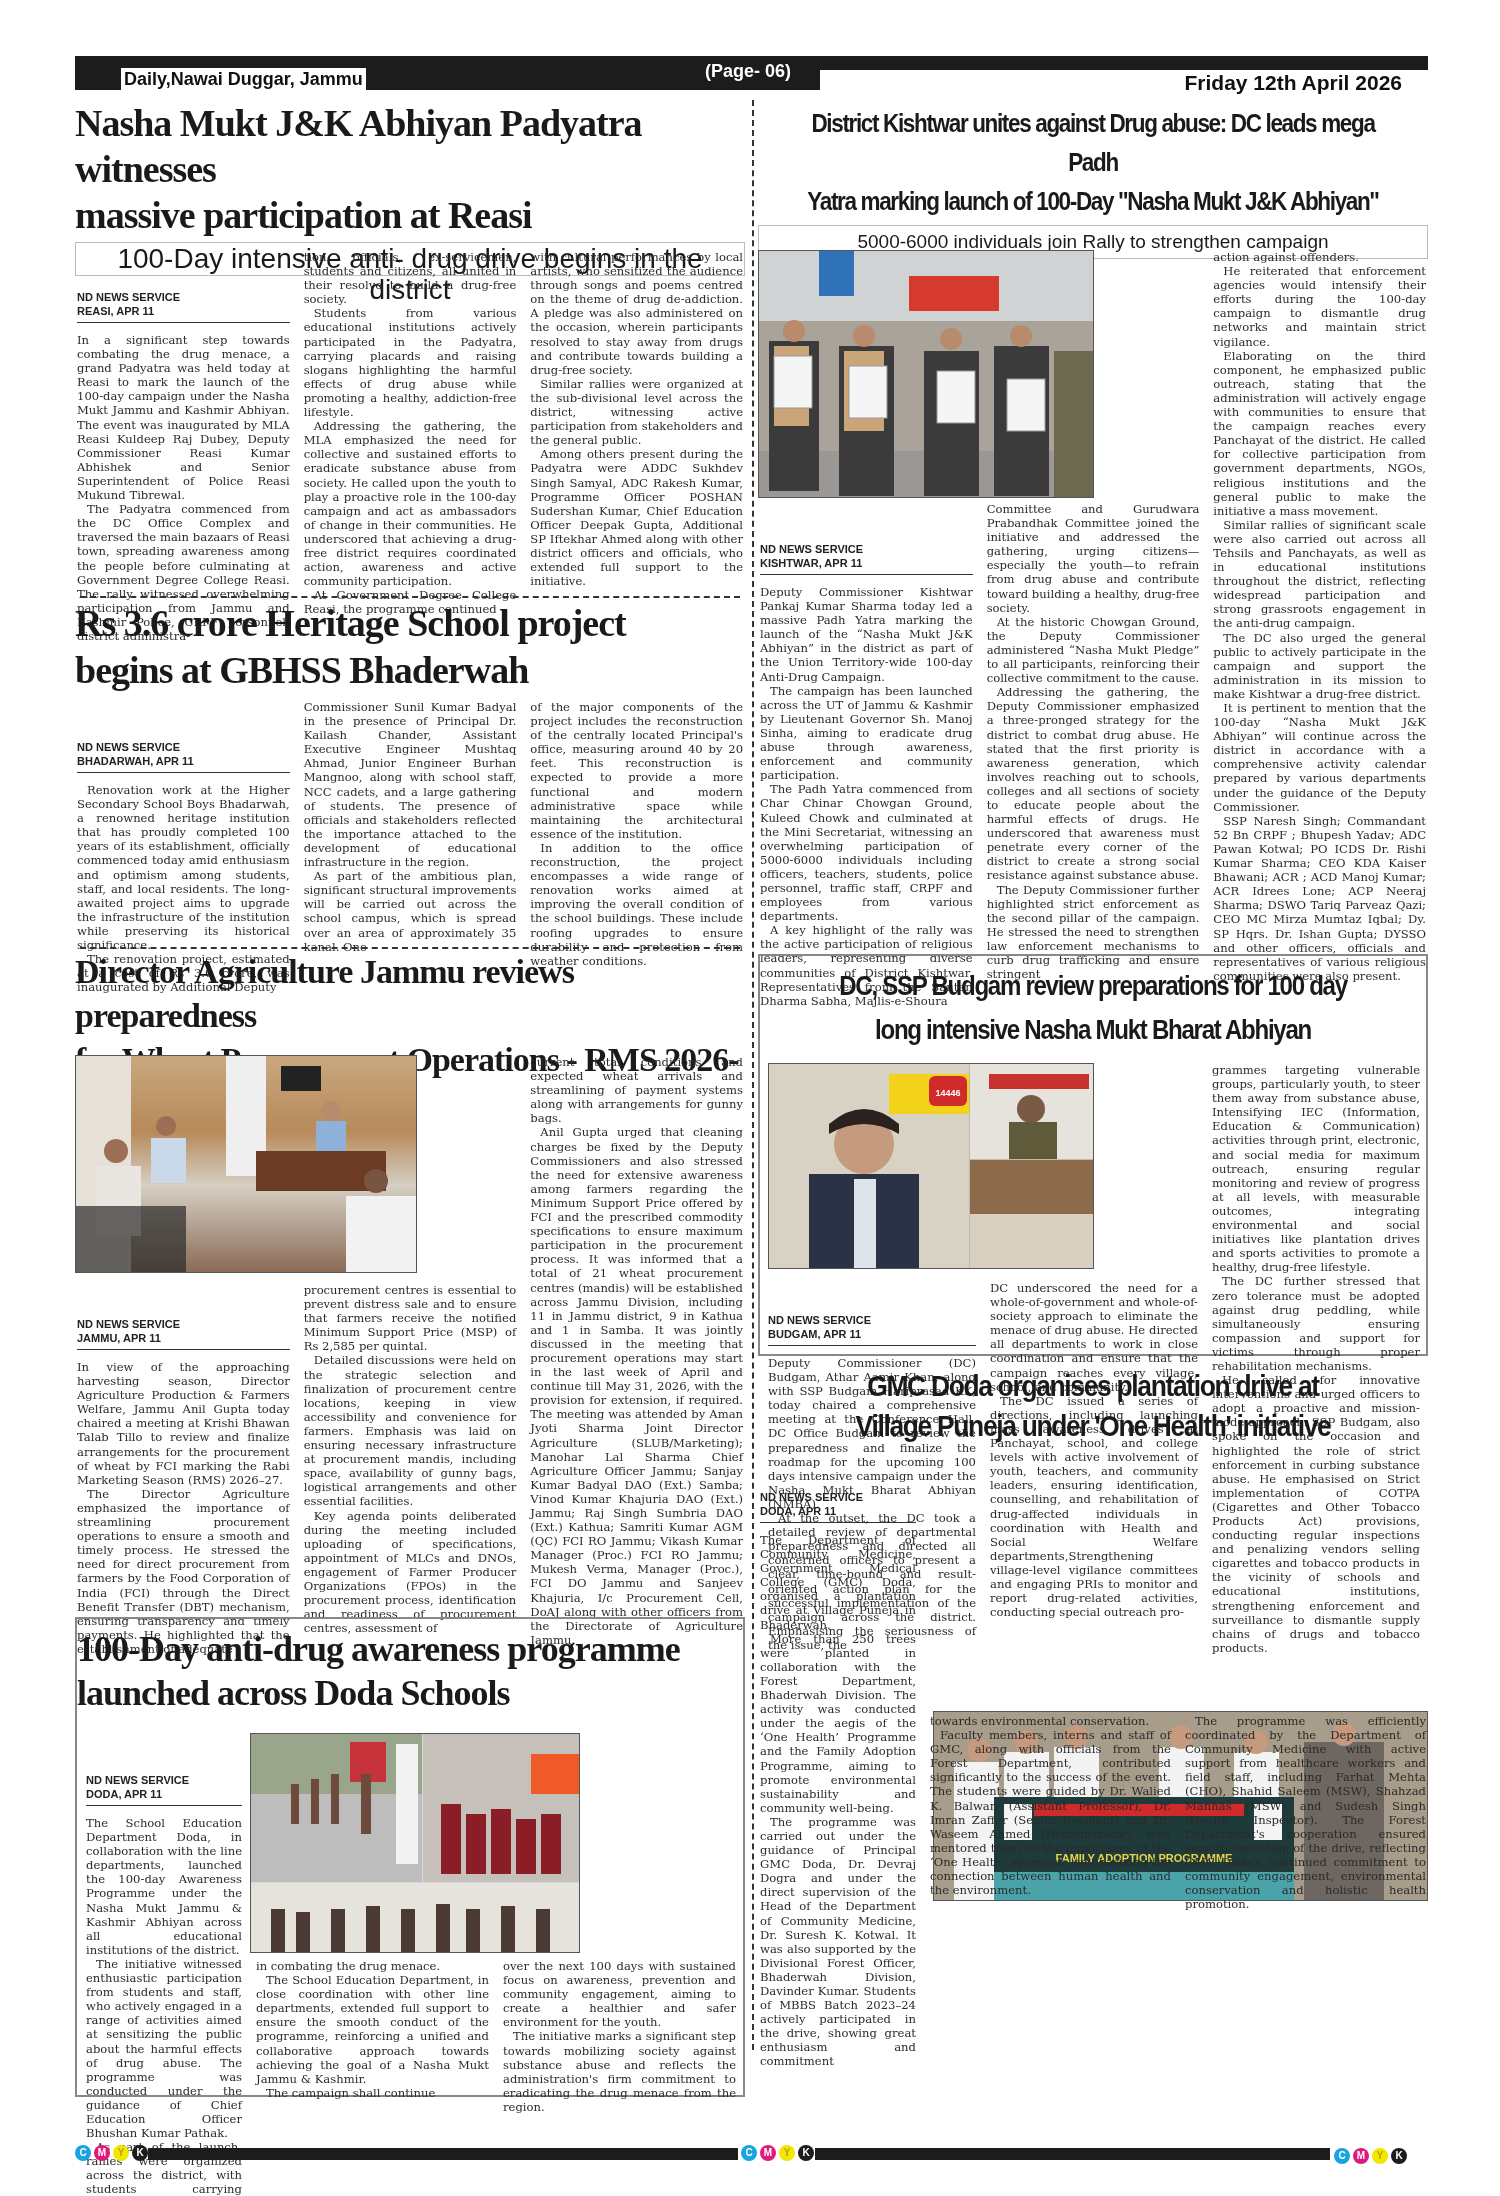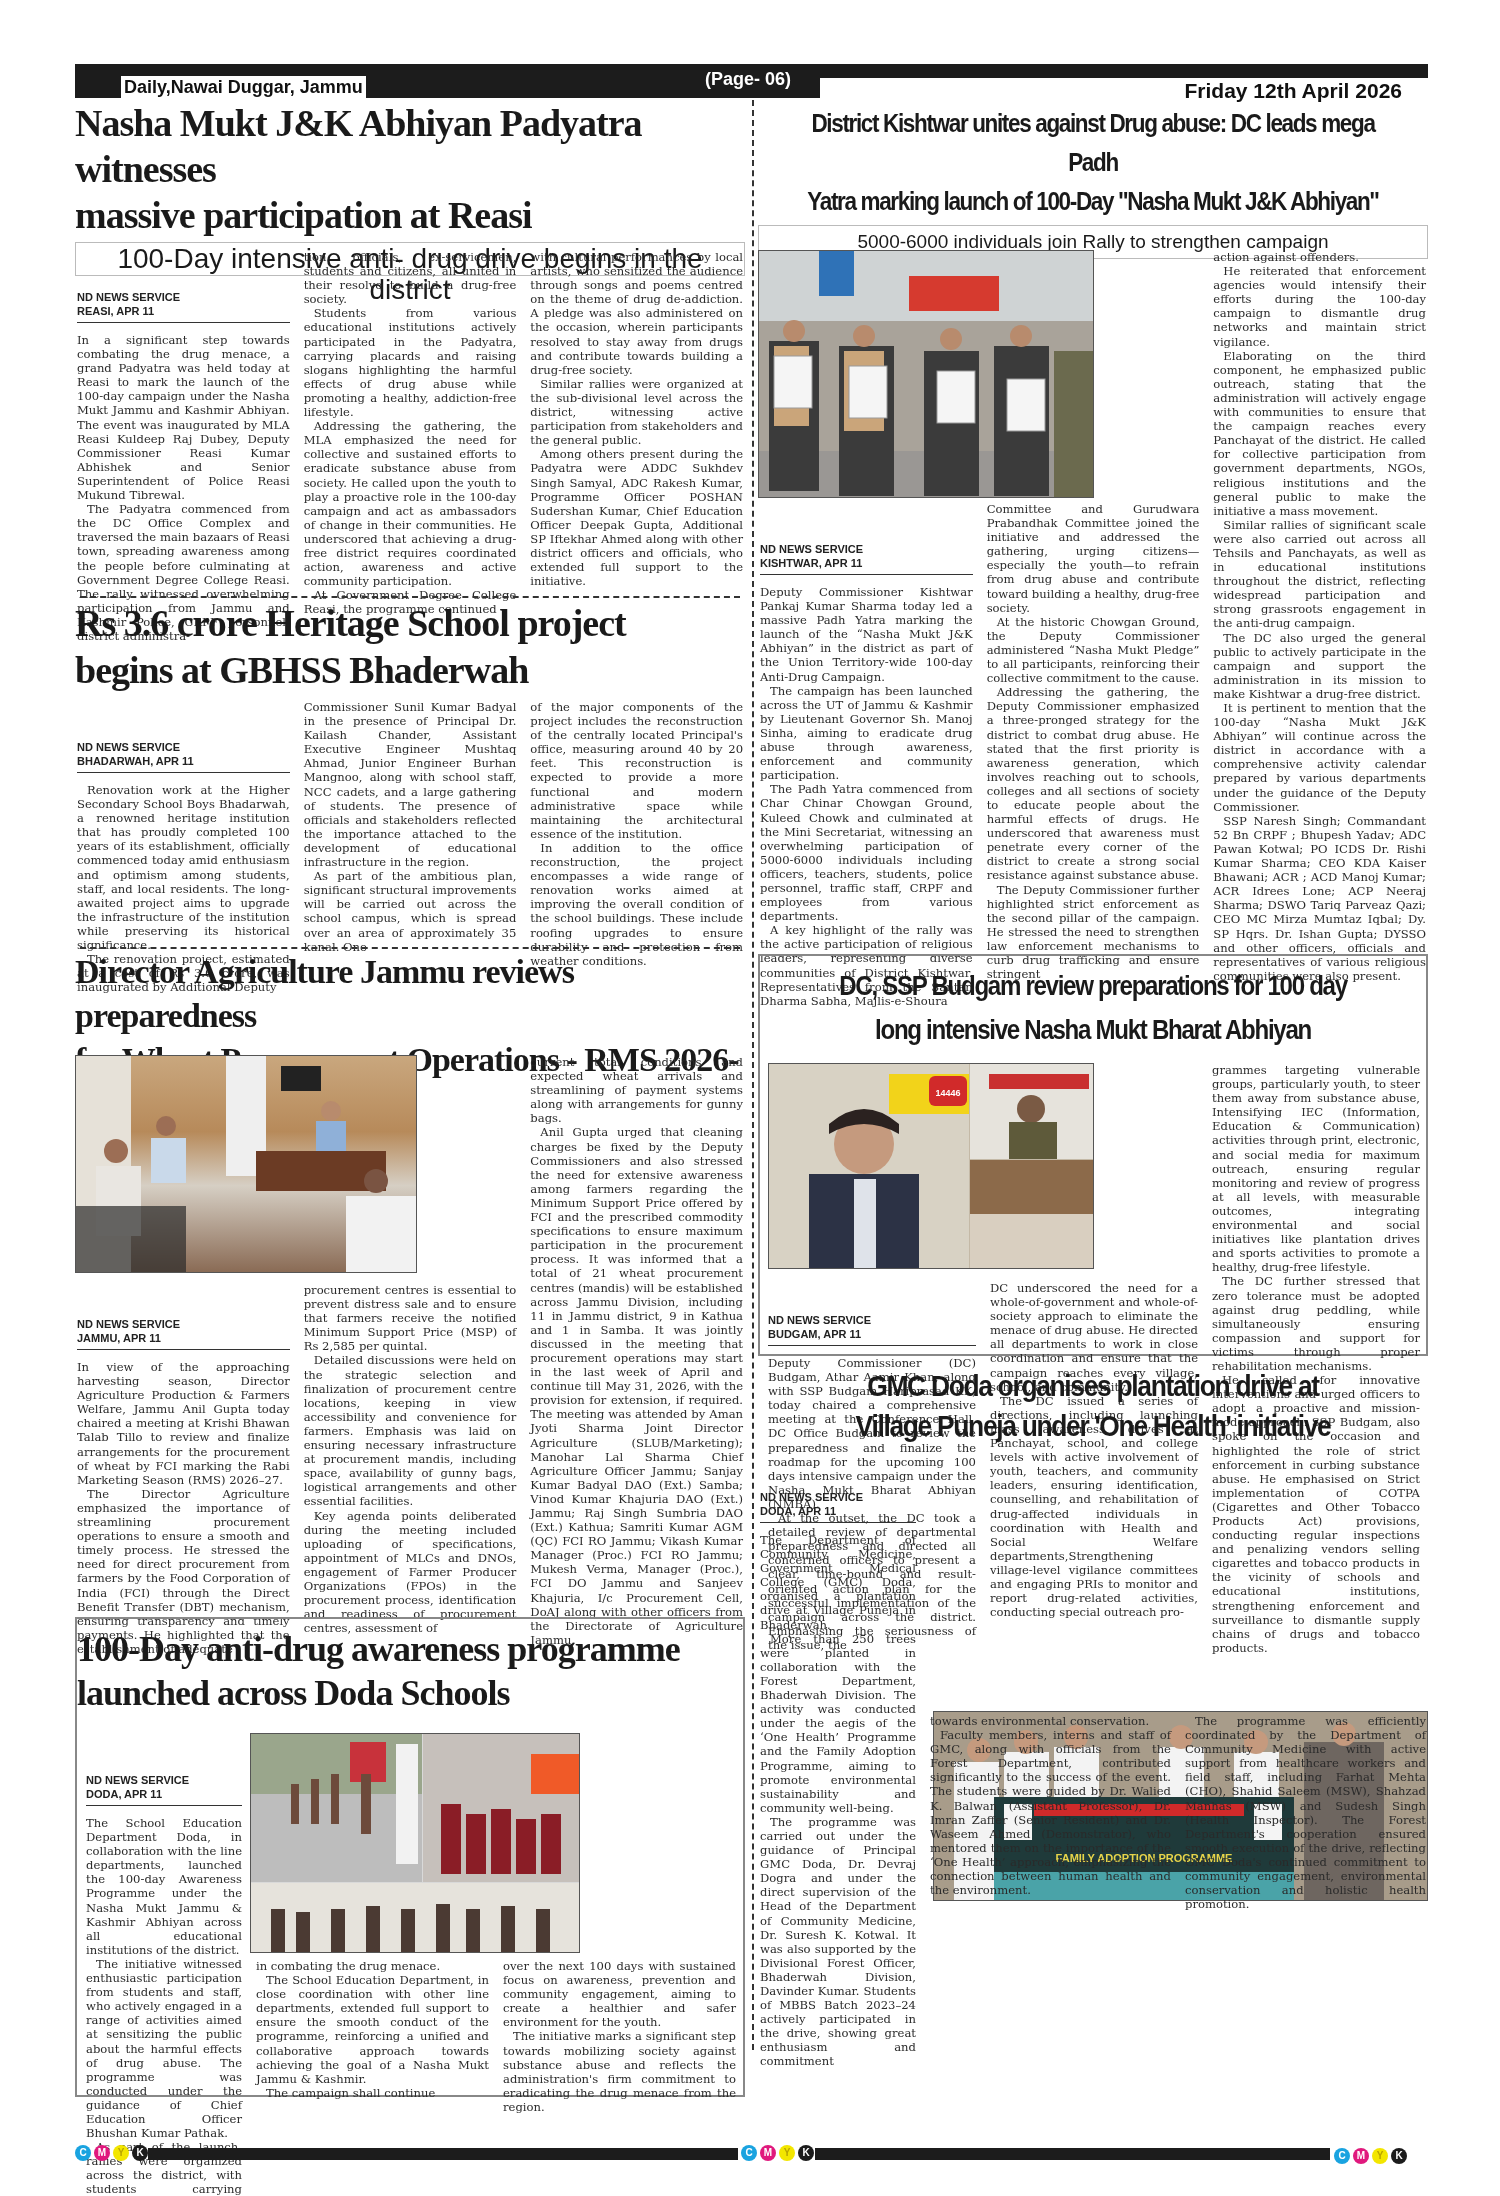--- a/index.html
+++ b/index.html
@@ -1,20 +1,20 @@
 <!DOCTYPE html>
 <html><head>
 <meta charset="utf-8">
 <style>
   * { box-sizing: border-box; margin: 0; padding: 0; }
   html, body { width: 1500px; height: 2196px; background: #fff; overflow: hidden; }
   body { position: relative; font-family: "DejaVu Serif", "Liberation Serif", serif; color: #222; }
 
   
-  .masthead { position: absolute; left: 75px; top: 64px; width: 1353px; height: 34px; }
+  .masthead { position: absolute; left: 75px; top: 56px; width: 1353px; height: 34px; }
   .mast-bar-left { position: absolute; left: 0; top: 0; width: 745px; height: 34px; background: #1c1c1c; }
   .mast-bar-right { position: absolute; left: 745px; top: 0; width: 608px; height: 14px; background: #1c1c1c; }
   .mast-paper { position: absolute; left: 46px; top: 12px; height: 22px; padding: 0 3px; background: #fff; color: #111;
     font-family: "Liberation Sans", sans-serif; font-weight: bold; font-size: 18px; line-height: 22px; }
   .mast-page { position: absolute; left: 630px; top: 4px; color: #fff; font-family: "Liberation Sans", sans-serif;
     font-weight: bold; font-size: 18px; line-height: 22px; text-align: right; }
   .mast-date { position: absolute; right: 26px; top: 14px; color: #111; font-family: "Liberation Sans", sans-serif;
     font-weight: bold; font-size: 21px; line-height: 26px; }
 
   .vrule { position: absolute; left: 752px; top: 100px; height: 1950px; border-left: 2px dashed #333; }

